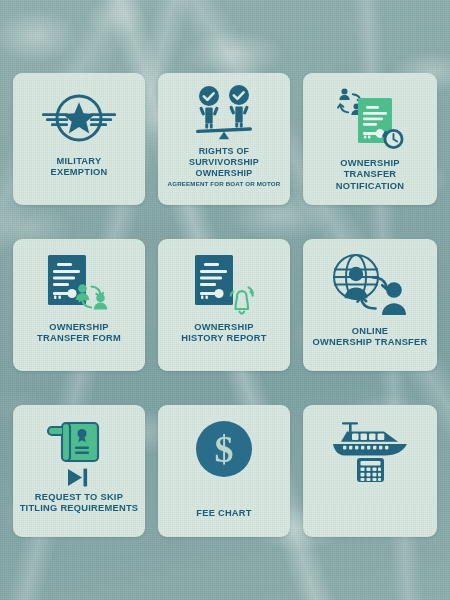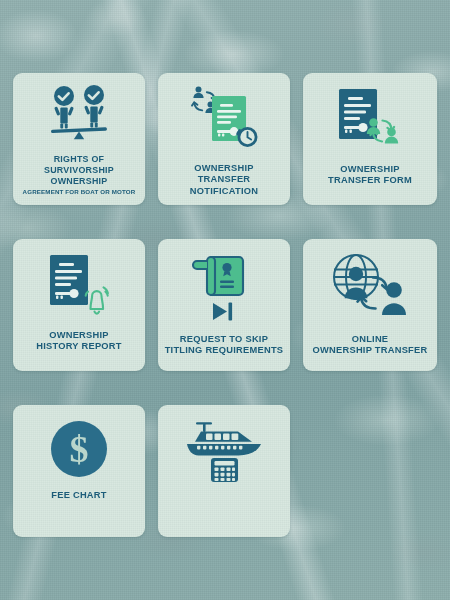--- a/index.html
+++ b/index.html
@@ -107,21 +107,21 @@
     width: 100%;
   }
   .card-label {
     color: #1c5c79;
     font-weight: bold;
     font-size: 9.3px;
     line-height: 11.4px;
     letter-spacing: .25px;
     text-align: center;
     text-transform: uppercase;
-    margin-top: 10px;
+    margin-top: 2px;
     white-space: pre-line;
   }
   .card-sublabel {
     color: #1c5c79;
     font-weight: bold;
     font-size: 6.2px;
     line-height: 8px;
     letter-spacing: .15px;
     text-align: center;
     text-transform: uppercase;
@@ -132,35 +132,53 @@
   
   .c-military  .icon-wrap { height: 72px; }
   .c-rights    .icon-wrap { height: 62px; }
   .c-notif     .icon-wrap { height: 74px; }
   .c-form      .icon-wrap { height: 72px; }
   .c-history   .icon-wrap { height: 72px; }
   .c-online    .icon-wrap { height: 76px; }
   .c-skip      .icon-wrap { height: 76px; }
   .c-fee       .icon-wrap { height: 70px; }
   .c-verify    .icon-wrap { height: 72px; }
-  .c-fee .card-label { margin-top: 6px; }
+  .c-fee .card-label { margin-top: 24px; }
 
   svg { display: block; }
 </style>
 </head>
 <body>
 
 <div id="app">
 
   <div id="bg"></div>
   <div id="bg-streaks"></div>
   <div id="bg-grain"></div>
 
   <div id="grid">
 
+    <div class="card c-military">
+      <div class="icon-wrap">
+        <svg width="78" height="58" viewBox="0 0 78 58" aria-hidden="true">
+          <g fill="#23647f">
+            <path d="M39 5.5a23.5 23.5 0 1 0 0 47 23.5 23.5 0 0 0 0-47zm0 3a20.5 20.5 0 1 1 0 41 20.5 20.5 0 0 1 0-41z"></path>
+            <path d="M39 13.2l4.55 11.1 11.95.82-9.18 7.7 2.92 11.62L39 38.02l-10.24 6.42 2.92-11.62-9.18-7.7 11.95-.82z"></path>
+            <rect x="2" y="24.2" width="26" height="2.9" rx="1.2"></rect>
+            <rect x="6" y="29.2" width="22" height="2.9" rx="1.2"></rect>
+            <rect x="11" y="34.2" width="17" height="2.9" rx="1.2"></rect>
+            <rect x="50" y="24.2" width="26" height="2.9" rx="1.2"></rect>
+            <rect x="50" y="29.2" width="22" height="2.9" rx="1.2"></rect>
+            <rect x="50" y="34.2" width="17" height="2.9" rx="1.2"></rect>
+          </g>
+        </svg>
+      </div>
+      <div class="card-label">MILITARY
+EXEMPTION</div>
+    </div>
 
     <div class="card c-rights">
       <div class="icon-wrap">
         <svg width="72" height="56" viewBox="0 0 72 56" aria-hidden="true">
           <g fill="#23647f">
 
             <circle cx="21" cy="11" r="10"></circle>
             <path d="M15.8 11.3l3.6 3.6 6.2-6.6" stroke="#d9e8e0" stroke-width="2.6" fill="none" stroke-linecap="round" stroke-linejoin="round"></path>
 
             <circle cx="51" cy="10" r="10"></circle>
@@ -285,46 +303,20 @@
             <path d="M59.4 38.6c1.3 1 2.1 2.4 2.3 4"></path>
             <path d="M42 38.6c-1.3 1-2.1 2.4-2.3 4"></path>
             <path d="M57.5 34.4c2.3 1.3 3.9 3.4 4.4 5.8"></path>
           </g>
         </svg>
       </div>
       <div class="card-label">OWNERSHIP
 HISTORY REPORT</div>
     </div>
 
-    <div class="card c-skip">
-      <div class="icon-wrap">
-        <svg width="70" height="70" viewBox="0 0 70 70" aria-hidden="true">
-
-          <path d="M22 6h28a4 4 0 0 1 4 4v30a4 4 0 0 1-4 4H22z" fill="#4dbd8e" stroke="#23647f" stroke-width="2.1" stroke-linejoin="round"></path>
-
-          <path d="M22 6a4 4 0 0 0-4 4v30a4 4 0 0 0 4 4 4 4 0 0 0 4-4V10a4 4 0 0 0-4-4z" fill="#4dbd8e" stroke="#23647f" stroke-width="2.1" stroke-linejoin="round"></path>
-          <path d="M18 10H8a4 4 0 0 0 0 8h10" fill="#4dbd8e" stroke="#23647f" stroke-width="2.1" stroke-linejoin="round"></path>
-
-          <g fill="#23647f">
-            <circle cx="38" cy="16.5" r="4.6"></circle>
-            <path d="M35.4 20.3l-1.2 5 3.8-2.1 3.8 2.1-1.2-5z"></path>
-            <rect x="31" y="29.5" width="14" height="2.6" rx="1.1"></rect>
-            <rect x="31" y="34.5" width="14" height="2.6" rx="1.1"></rect>
-          </g>
-
-          <g fill="#23647f">
-            <path d="M24 52l14 8.5L24 69z"></path>
-            <rect x="39.5" y="51.5" width="3.6" height="18" rx="1"></rect>
-          </g>
-        </svg>
-      </div>
-      <div class="card-label">REQUEST TO SKIP
-TITLING REQUIREMENTS</div>
-    </div>
-
     <div class="card c-online">
       <div class="icon-wrap">
         <svg width="84" height="66" viewBox="0 0 84 66" aria-hidden="true">
 
           <g fill="none" stroke="#23647f" stroke-width="2">
             <circle cx="28" cy="24" r="22"></circle>
             <ellipse cx="28" cy="24" rx="10" ry="22"></ellipse>
             <path d="M6 16.5h44M6 31.5h44M6 24h44"></path>
           </g>
 
@@ -341,20 +333,46 @@
           <g fill="none" stroke="#23647f" stroke-width="2.6" stroke-linecap="round" stroke-linejoin="round">
             <path d="M45 24.5c8 0 12.6 3.6 13.6 10.4"></path>
             <path d="M54.2 32.2l4.6 4.2 4.1-4.6"></path>
             <path d="M47.5 55.5c-8.6 0-13.4-3.6-14.4-10.4"></path>
             <path d="M38.2 48.2l-4.6-4.2-4.1 4.6"></path>
           </g>
         </svg>
       </div>
       <div class="card-label">ONLINE
 OWNERSHIP TRANSFER</div>
+    </div>
+
+    <div class="card c-skip">
+      <div class="icon-wrap">
+        <svg width="70" height="70" viewBox="0 0 70 70" aria-hidden="true">
+
+          <path d="M22 6h28a4 4 0 0 1 4 4v30a4 4 0 0 1-4 4H22z" fill="#4dbd8e" stroke="#23647f" stroke-width="2.1" stroke-linejoin="round"></path>
+
+          <path d="M22 6a4 4 0 0 0-4 4v30a4 4 0 0 0 4 4 4 4 0 0 0 4-4V10a4 4 0 0 0-4-4z" fill="#4dbd8e" stroke="#23647f" stroke-width="2.1" stroke-linejoin="round"></path>
+          <path d="M18 10H8a4 4 0 0 0 0 8h10" fill="#4dbd8e" stroke="#23647f" stroke-width="2.1" stroke-linejoin="round"></path>
+
+          <g fill="#23647f">
+            <circle cx="38" cy="16.5" r="4.6"></circle>
+            <path d="M35.4 20.3l-1.2 5 3.8-2.1 3.8 2.1-1.2-5z"></path>
+            <rect x="31" y="29.5" width="14" height="2.6" rx="1.1"></rect>
+            <rect x="31" y="34.5" width="14" height="2.6" rx="1.1"></rect>
+          </g>
+
+          <g fill="#23647f">
+            <path d="M24 52l14 8.5L24 69z"></path>
+            <rect x="39.5" y="51.5" width="3.6" height="18" rx="1"></rect>
+          </g>
+        </svg>
+      </div>
+      <div class="card-label">REQUEST TO SKIP
+TITLING REQUIREMENTS</div>
     </div>
 
     <div class="card c-fee">
       <div class="icon-wrap">
         <svg width="58" height="58" viewBox="0 0 58 58" aria-hidden="true">
           <circle cx="29" cy="29" r="28" fill="#2a6d8a"></circle>
           <text x="29" y="42" text-anchor="middle" font-family="'Liberation Serif', serif" font-size="38" font-weight="bold" fill="#b9d6cc">$</text>
         </svg>
       </div>
       <div class="card-label">FEE CHART</div>

